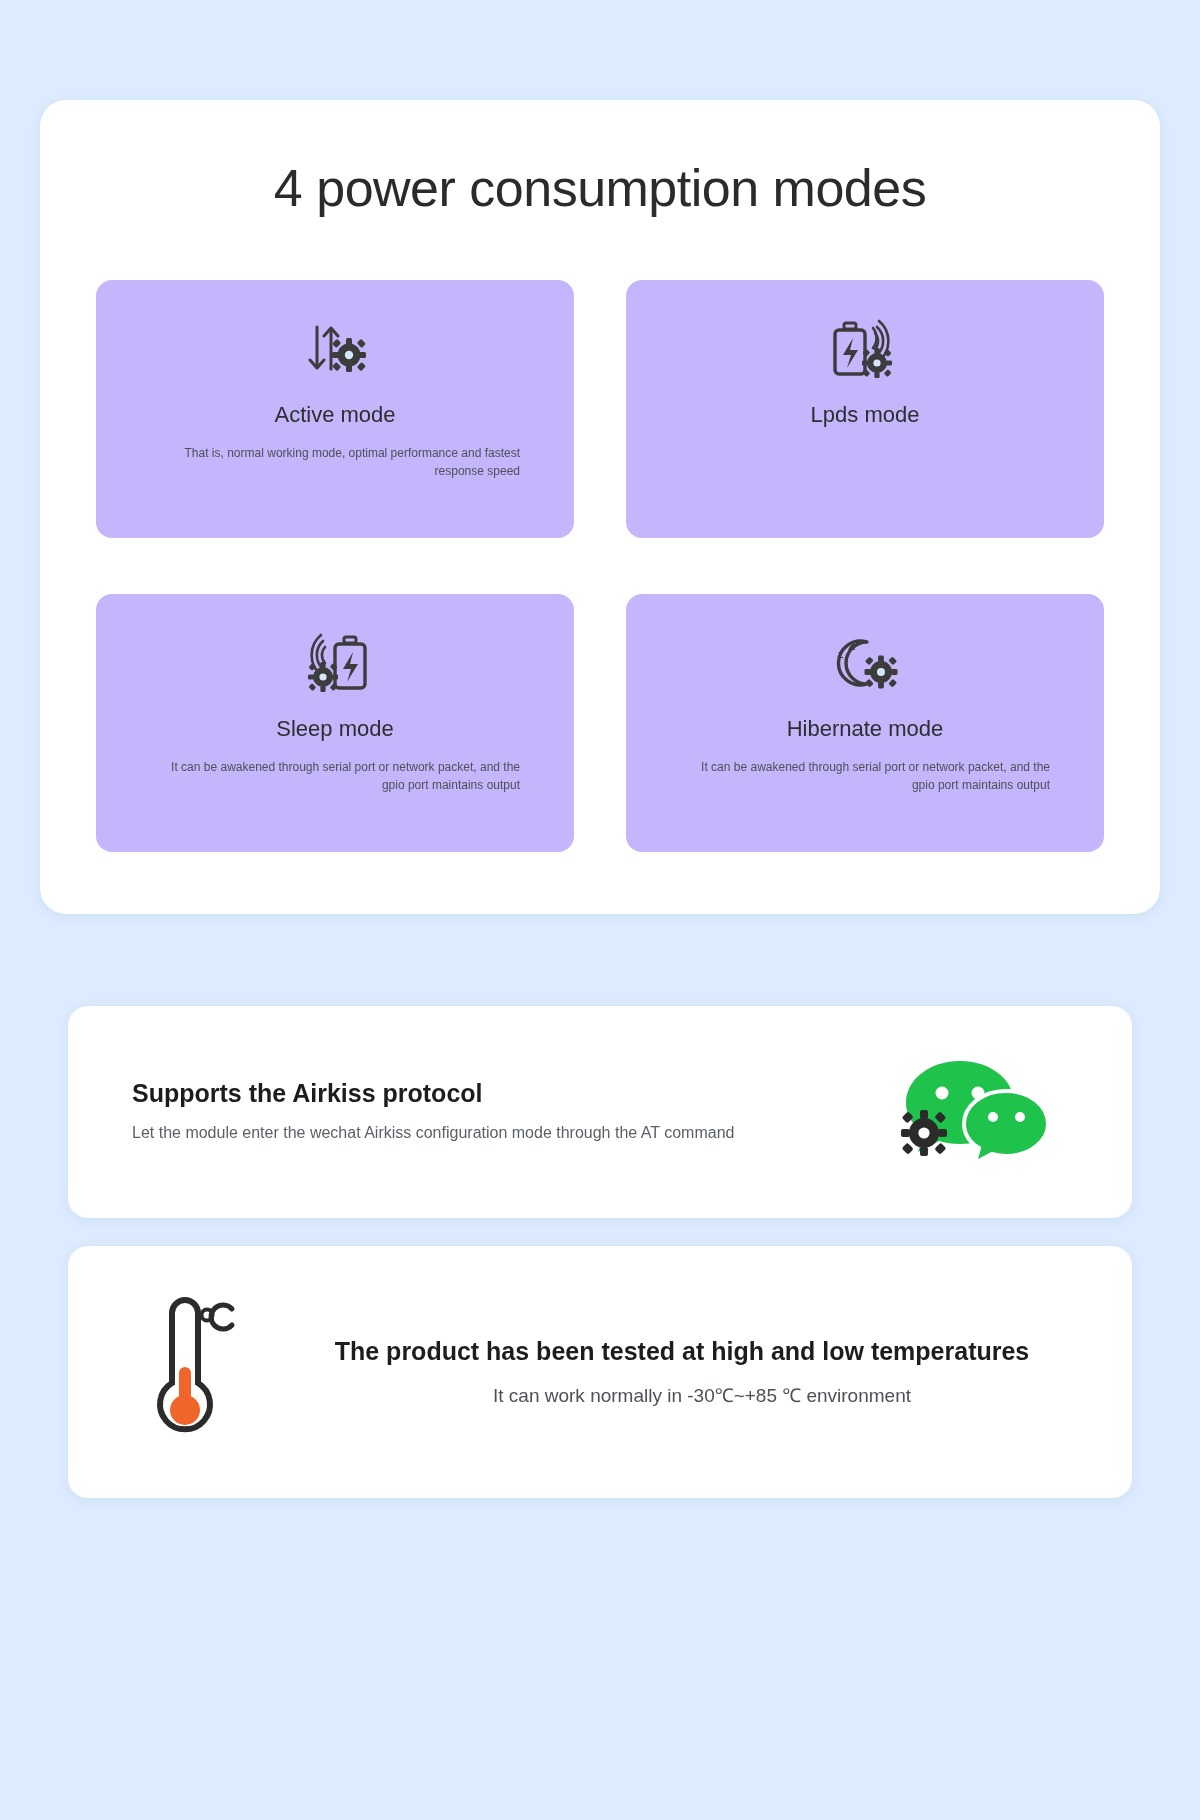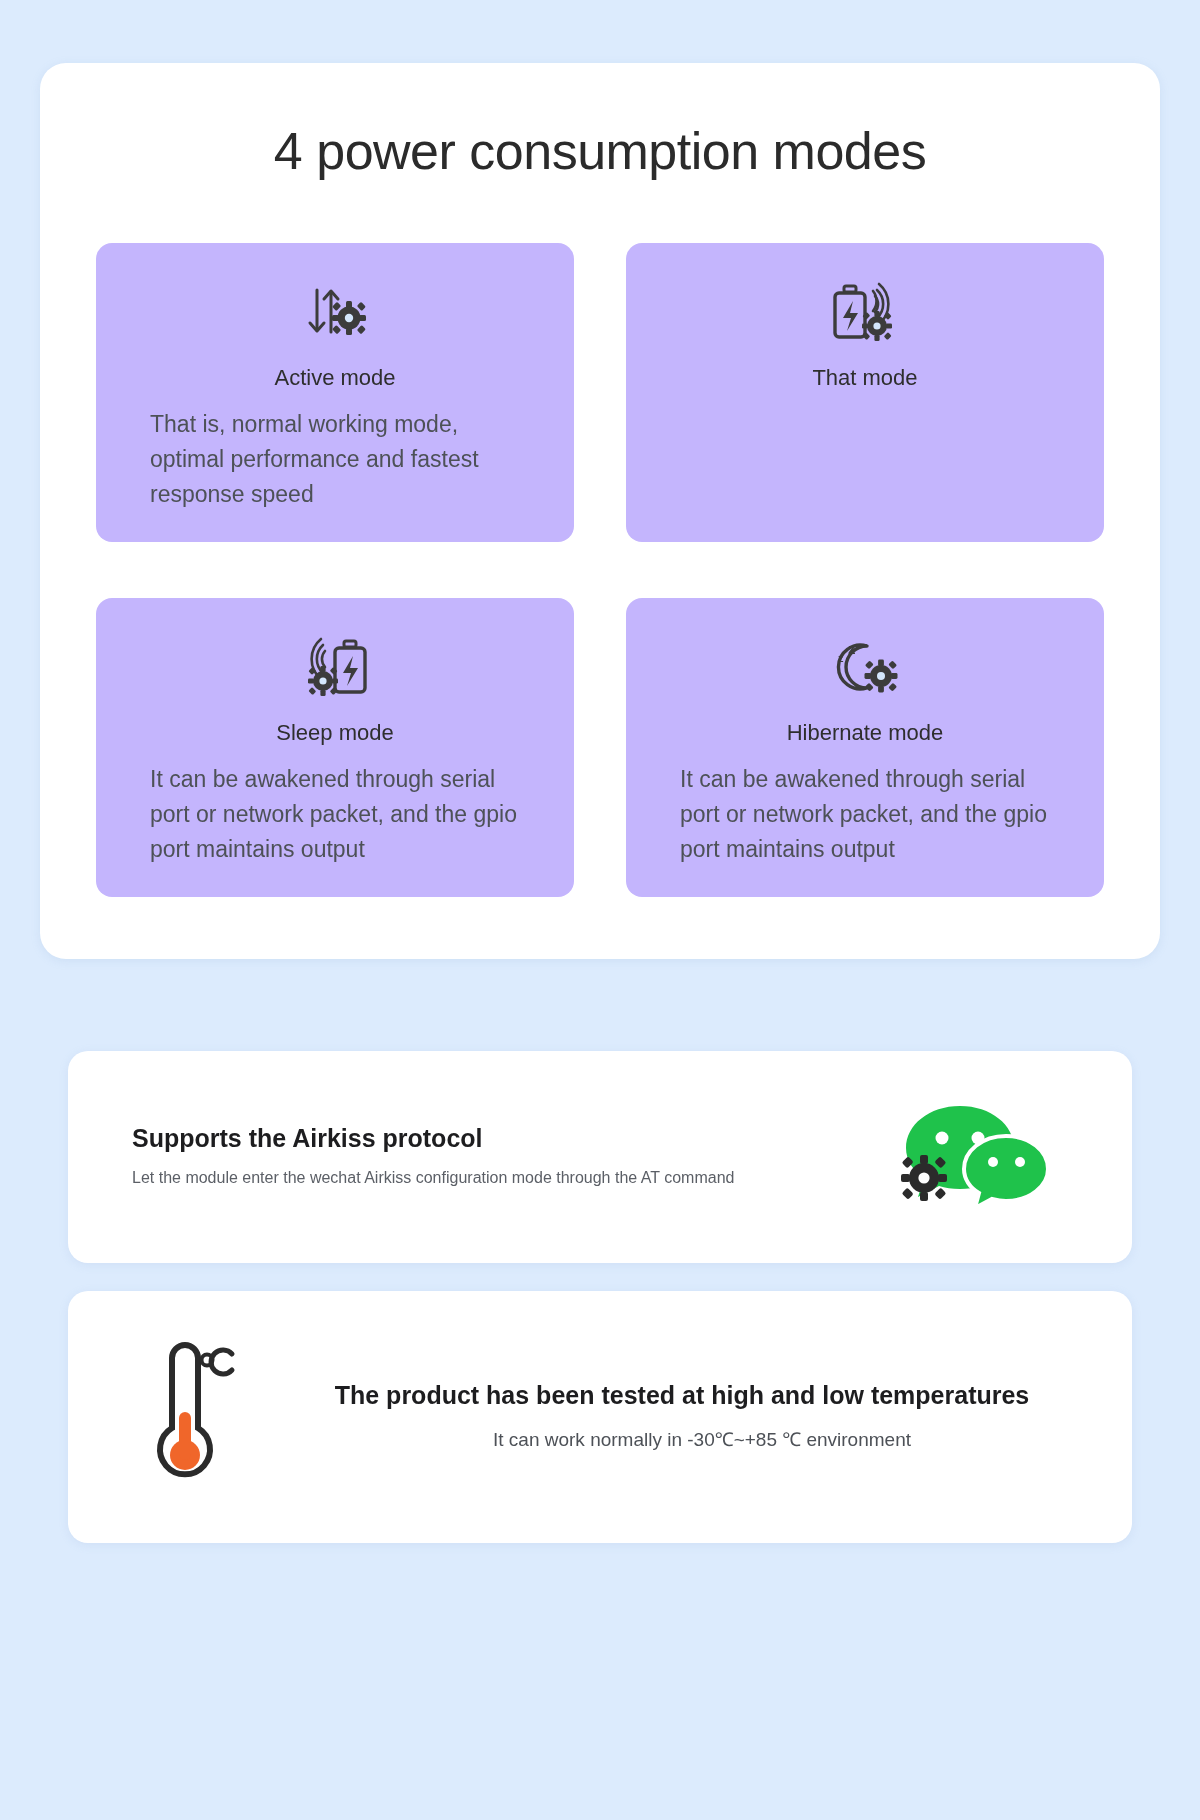--- a/index.html
+++ b/index.html
@@ -15,21 +15,21 @@
 
   .page {
     width: 1200px;
     height: 1820px;
     position: relative;
     padding: 0 40px;
   }
 
   
   .modes-panel {
-    margin-top: 63px;
+    margin-top: 100px;
     background: #ffffff;
     border-radius: 26px;
     padding: 58px 56px 62px 56px;
     box-shadow: 0 2px 10px rgba(140,170,210,0.18);
   }
 
   .panel-title {
     text-align: center;
     font-size: 52px;
     font-weight: 400;
@@ -66,24 +66,24 @@
 
   .mode-title {
     font-size: 22px;
     color: #2e2e2e;
     font-weight: 400;
     margin-bottom: 16px;
     text-align: center;
   }
 
   .mode-desc {
-    font-size: 23px;
+    font-size: 12px;
     line-height: 1.52;
     color: #4d5157;
-    text-align: left;
+    text-align: right;
     max-width: 370px;
   }
 
   
   .airkiss-card {
     margin-top: 92px;
     background: #ffffff;
     border-radius: 20px;
     height: 212px;
     padding: 0 56px 0 64px;
@@ -202,21 +202,21 @@
                 <rect x="9" y="-2.6" width="6" height="5.2" rx="1.3"></rect>
                 <rect x="-13" y="-13" width="5.2" height="6" rx="1.3" transform="rotate(45 -10.4 -10.4)"></rect>
                 <rect x="7.8" y="7" width="5.2" height="6" rx="1.3" transform="rotate(45 10.4 10.4)"></rect>
                 <rect x="7.8" y="-13" width="5.2" height="6" rx="1.3" transform="rotate(-45 10.4 -10.4)"></rect>
                 <rect x="-13" y="7" width="5.2" height="6" rx="1.3" transform="rotate(-45 -10.4 10.4)"></rect>
               </g>
               <circle cx="0" cy="0" r="3.6" fill="#d4e7fc"></circle>
             </g>
           </svg>
         </div>
-        <div class="mode-title">That mode</div>
+        <div class="mode-title">Lpds mode</div>
       </div>
 
       <div class="mode-card">
         <div class="mode-icon">
           <svg width="72" height="62" viewBox="0 0 72 62" fill="none">
             <rect x="36" y="12" width="30" height="44" rx="4" stroke="#3c3c3c" stroke-width="3.4" fill="none"></rect>
             <rect x="45" y="5" width="12" height="6" rx="2" stroke="#3c3c3c" stroke-width="3" fill="none"></rect>
             <path d="M54 20 L44 37 L52 37 L48 50 L59 32 L51 32 Z" fill="#3c3c3c"></path>
             <path d="M26 15 A12 12 0 0 0 26 31" stroke="#3c3c3c" stroke-width="2.6" fill="none" stroke-linecap="round"></path>
             <path d="M24 9 A19 19 0 0 0 24 37" stroke="#3c3c3c" stroke-width="2.6" fill="none" stroke-linecap="round"></path>

